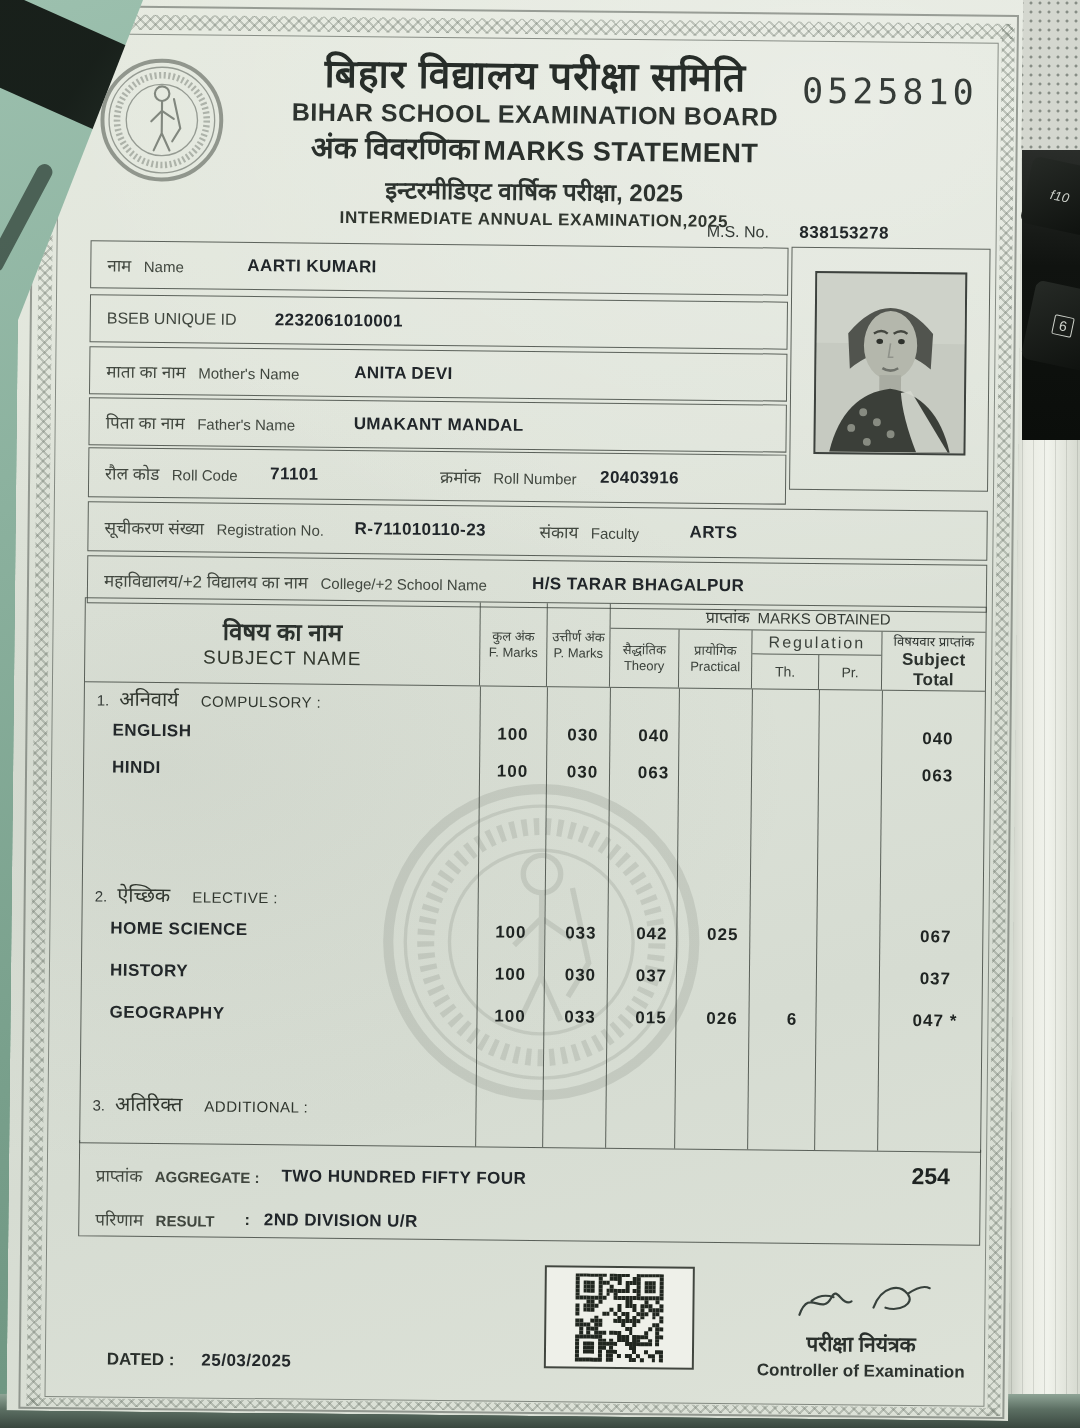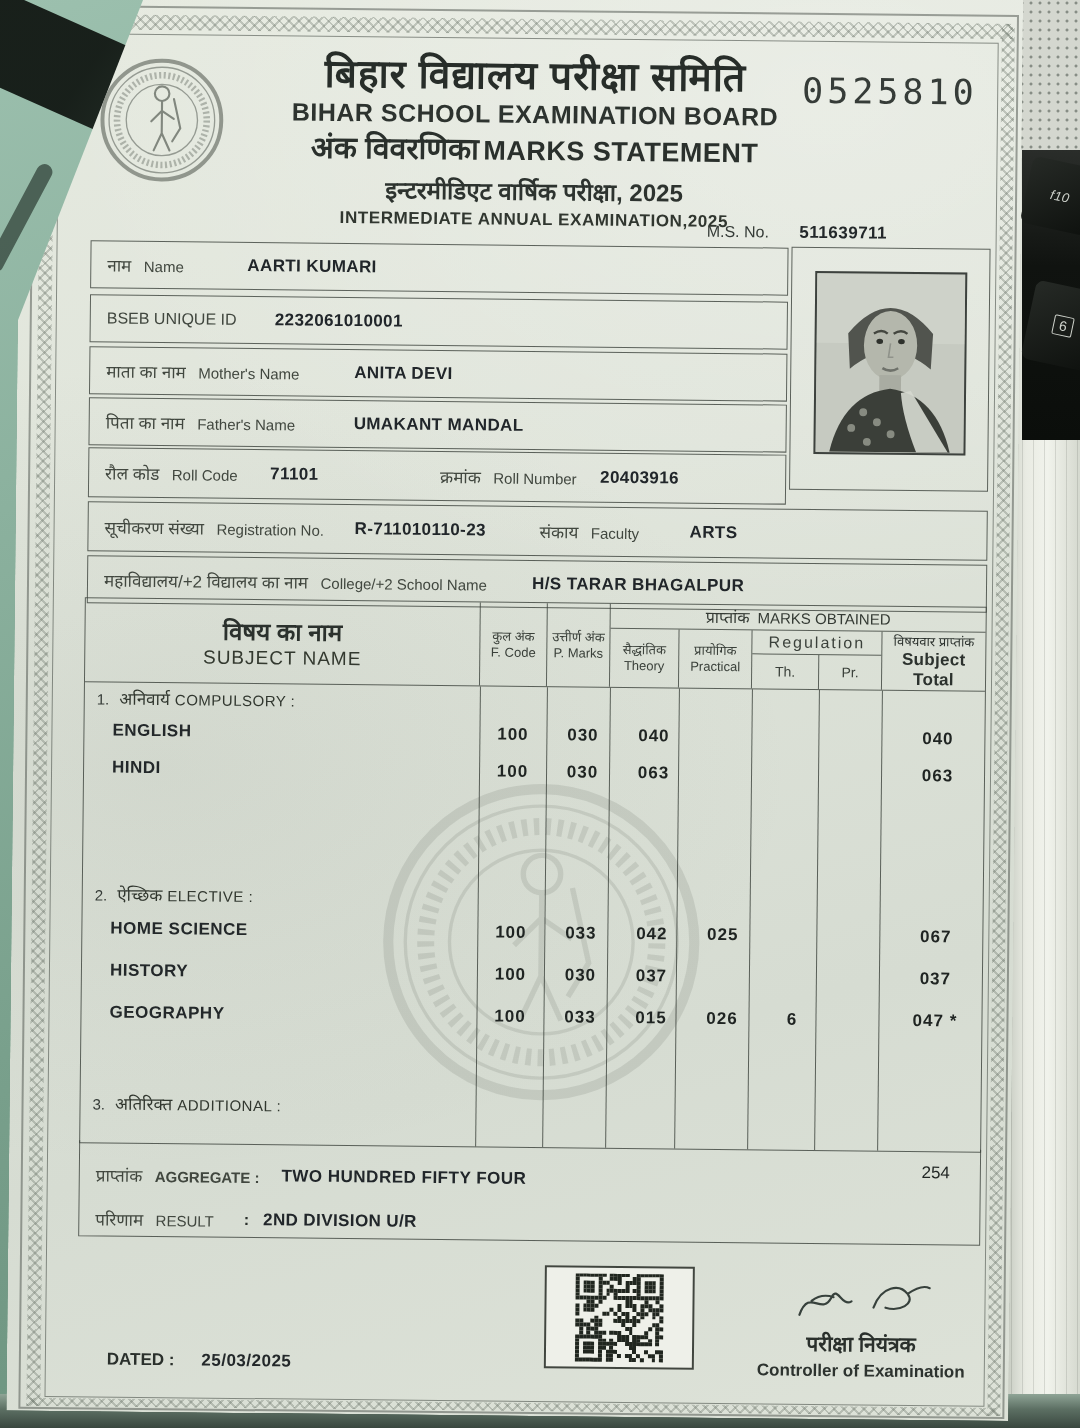--- a/index.html
+++ b/index.html
@@ -117,29 +117,29 @@
   .vline { position:absolute; top:0; bottom:0; width:1px; background:rgba(58,64,58,.8); }
   .trow { display:flex; align-items:center; }
   .c { text-align:center; }
   .c1 { width:395px; text-align:left; padding-left:28px; }
   .c2 { width:67px; } .c3 { width:73px; } .c4 { width:69px; } .c5 { width:73px; }
   .c6 { width:67px; } .c7 { width:63px; } .c8 { flex:1; }
   .mval { font-weight:bold; font-size:17px; color:#1f2422; letter-spacing:1px; }
   .subj { font-weight:bold; font-size:17px; color:#23282a; letter-spacing:.5px; }
   .secrow .c1 { padding-left:12px; }
   .secno { font-size:15px; color:#353b37; margin-right:10px; }
-  .sec-hi { font-size:17px; color:#31372f; margin-right:5px; }
+  .sec-hi { font-size:20px; color:#31372f; margin-right:22px; }
   .sec-en { font-size:15px; color:#31372f; letter-spacing:.5px; }
 
   
   .aggbox { position:absolute; left:70px; top:1163px; width:902px; height:96px;
     border:1px solid rgba(58,64,58,.8); border-top:none; padding:12px 0 0 16px; }
   .aggrow { position:relative; height:44px; display:flex; align-items:center; }
   .agg-words { font-weight:bold; font-size:17px; letter-spacing:.5px; color:#21262a; margin-left:22px; }
-  .agg-num { position:absolute; right:30px; top:2px; font-weight:normal; font-size:17px; color:#1f2422; }
+  .agg-num { position:absolute; right:30px; top:2px; font-weight:bold; font-size:23px; color:#1f2422; }
   .res-sep { margin:0 14px 0 30px; font-weight:bold; color:#2a302c; }
 
   
   .dated { position:absolute; left:100px; top:1372px; font-size:17px; font-weight:bold; color:#2a302c; }
   .dated .dv { margin-left:22px; letter-spacing:.5px; color:#23282a; }
   .qrbox { position:absolute; left:537px; top:1283px; width:150px; height:103px;
     border:2px solid #41463f; background:#eef0e9; display:flex; align-items:center; justify-content:center; }
   .qr-grid { display:grid; grid-template-columns:repeat(23,1fr); grid-template-rows:repeat(23,1fr);
     width:88px; height:88px; }
   .qr-grid i { display:block; }
@@ -193,21 +193,21 @@
         <div class="h-mid">
           <span class="hi">अंक  विवरणिका</span>
           <span class="en">MARKS STATEMENT</span>
         </div>
         <div class="h-exhi">इन्टरमीडिएट वार्षिक परीक्षा, 2025</div>
         <div class="h-exen">INTERMEDIATE ANNUAL EXAMINATION,2025</div>
       </div>
       <div class="serial">0525810</div>
       <div class="msno">
         <span>M.S. No.</span>
-        <b>511639711</b>
+        <b>838153278</b>
       </div>
 
       <div class="ibox" style="left:72px; top:263px; width:698px; height:48px;">
         <span class="lab" style="flex:0 0 140px;">
           <span class="hi">नाम</span>
           <span class="en">Name</span>
         </span>
         <span class="val">AARTI KUMARI</span>
       </div>
       <div class="ibox" style="left:72px; top:317px; width:698px; height:48px;">
@@ -298,21 +298,21 @@
       </svg>
 
       <div class="mtable">
         <div class="thead">
           <div class="th-c th-sub bline">
             <span class="hi">विषय का नाम</span>
             <span class="en">SUBJECT NAME</span>
           </div>
           <div class="th-c th-f bline">
             <span class="sm2">कुल अंक</span>
-            <span class="sm2">F. Code</span>
+            <span class="sm2">F. Marks</span>
           </div>
           <div class="th-c th-p bline">
             <span class="sm2">उत्तीर्ण अंक</span>
             <span class="sm2">P. Marks</span>
           </div>
           <div class="th-obt">
             <div class="thg-top">
               <span class="hi">प्राप्तांक</span>
               <span>MARKS OBTAINED</span>
             </div>
@@ -421,21 +421,21 @@
           <span class="lab">
             <span class="hi">प्राप्तांक</span>
             <span class="en" style="font-weight:bold;">AGGREGATE :</span>
           </span>
           <span class="agg-words">TWO HUNDRED FIFTY FOUR</span>
           <span class="agg-num">254</span>
         </div>
         <div class="aggrow">
           <span class="lab">
             <span class="hi">परिणाम</span>
-            <span class="en" style="font-weight:normal;">RESULT</span>
+            <span class="en" style="font-weight:bold;">RESULT</span>
           </span>
           <span class="res-sep">:</span>
           <span class="val">2ND DIVISION  U/R</span>
         </div>
       </div>
 
       <div class="dated">
         <span>DATED :</span>
         <span class="dv">25/03/2025</span>
       </div>

